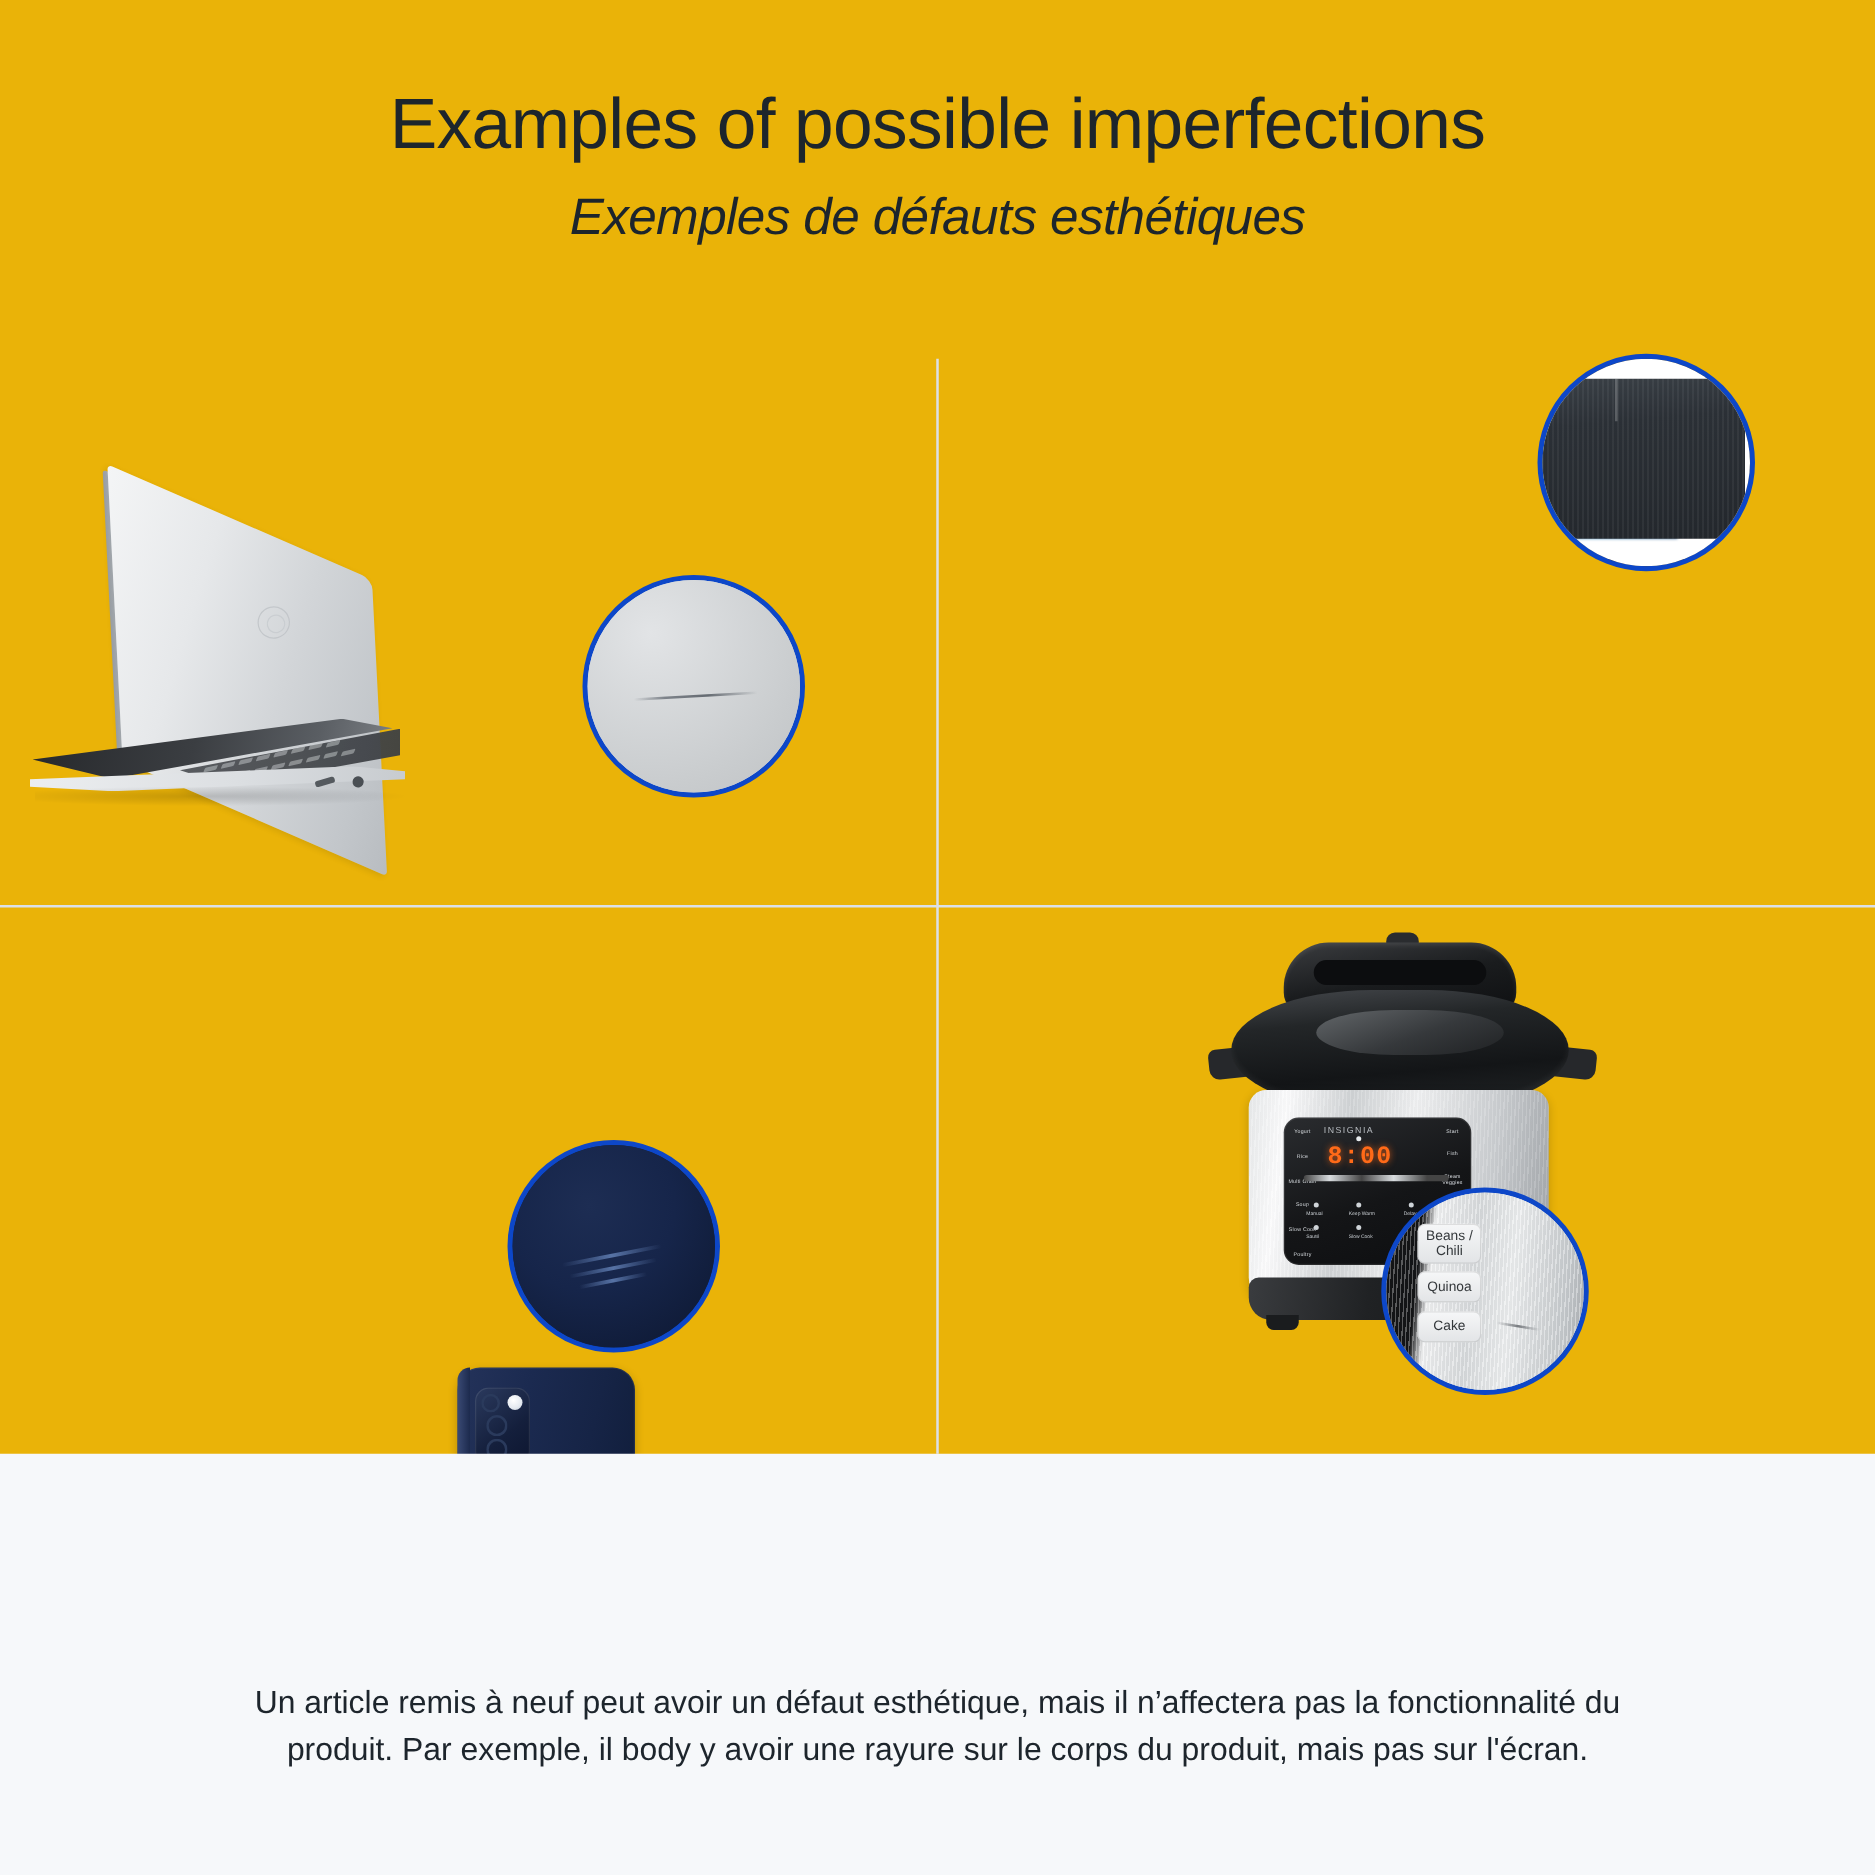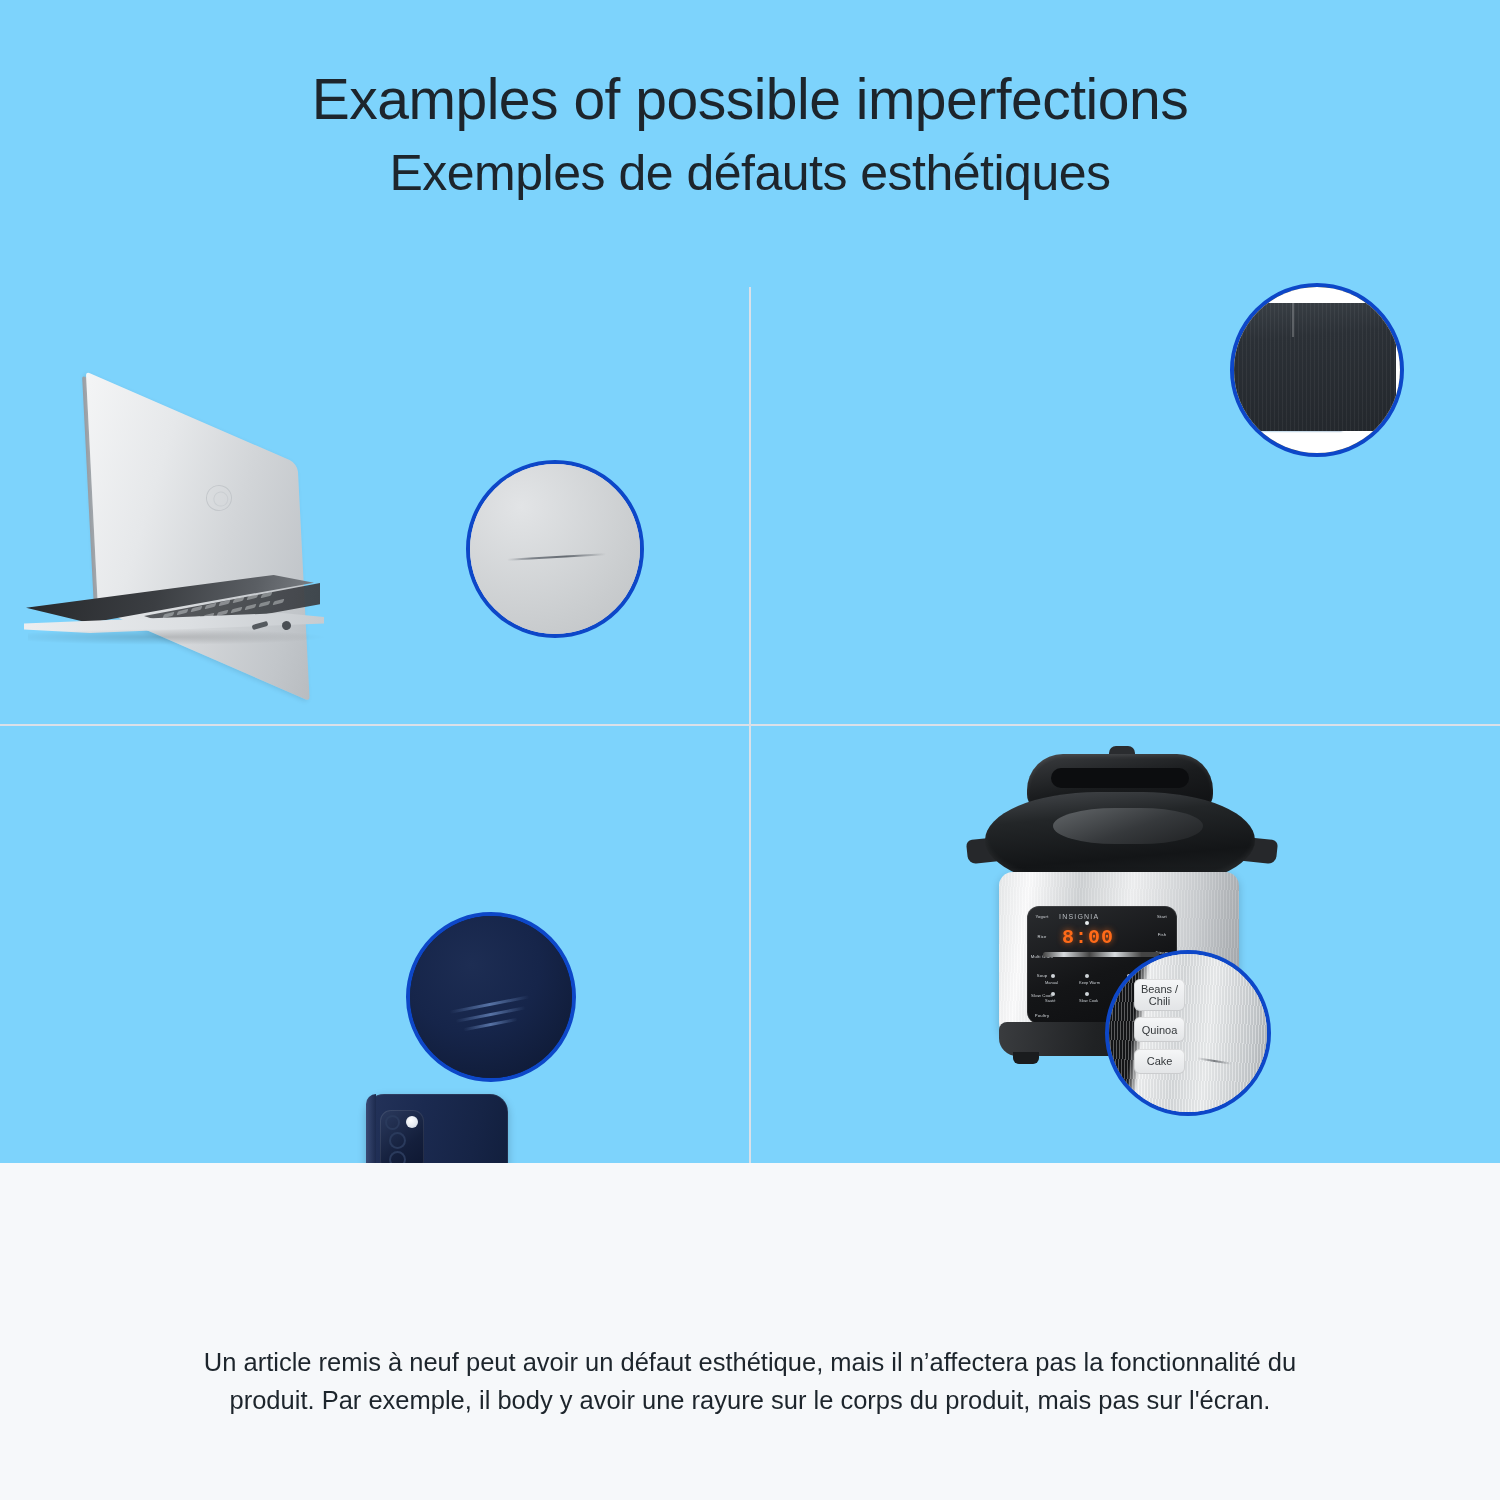--- a/index.html
+++ b/index.html
@@ -5,33 +5,33 @@
   * { box-sizing: border-box; margin: 0; padding: 0; }
   html, body {
     width: 1500px; height: 1500px;
     background: #ffffff;
     font-family: "Liberation Sans", sans-serif;
     overflow: hidden;
   }
   #page {
     position: relative;
     width: 1500px; height: 1500px;
-    background: #7dd3fc;
+    background: #eab308;
   }
 
   
   .heading {
     position: absolute;
     top: 62px; left: 0; width: 1500px;
     text-align: center;
     color: #1d252c;
     font-weight: 400;
   }
   .heading .line1 { font-size: 57px; line-height: 74px; letter-spacing: -0.5px; }
-  .heading .line2 { font-size: 50px; line-height: 74px; letter-spacing: -0.5px; }
+  .heading .line2 { font-size: 41px; line-height: 74px; letter-spacing: -0.5px; font-style: italic; }
 
   
   .grid {
     position: absolute;
     top: 287px; left: 0;
     width: 1500px; height: 876px;
   }
   .vdiv {
     position: absolute;
     left: 749px; top: 0; width: 2px; height: 876px;
@@ -244,21 +244,21 @@
     background: repeating-linear-gradient(92deg, rgba(255,255,255,.28) 0 1px, rgba(0,0,0,.03) 1px 3px);
     opacity:.5;
   }
   .pc-base {
     position:absolute; left:30px; top:276px; width:240px; height:34px;
     border-radius: 8px 8px 18px 18px;
     background: linear-gradient(97deg,#3a3c3f,#202224 40%,#17181a 75%,#2c2e31);
   }
   .pc-foot { position:absolute; top:306px; width:26px; height:12px; background:#1a1c1e; border-radius:0 0 6px 6px; }
   .pc-panel {
-    position:absolute; left:58px; top:160px; width:150px; height:118px;
+    position:absolute; left:58px; top:148px; width:150px; height:118px;
     border-radius: 12px;
     background: linear-gradient(160deg,#2a2c2f,#141517 55%,#0d0e10);
     box-shadow: inset 0 0 0 1px rgba(255,255,255,.10);
   }
   .pc-brand {
     position:absolute; left:32px; top:7px;
     font-size:7px; letter-spacing:1.2px; color:#b9bdc2;
   }
   .pc-display {
     position:absolute; left:30px; top:20px; width:62px; height:22px;

